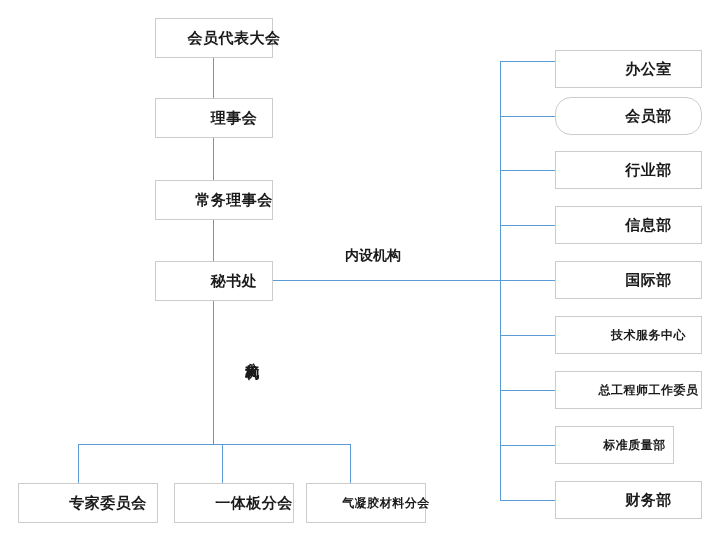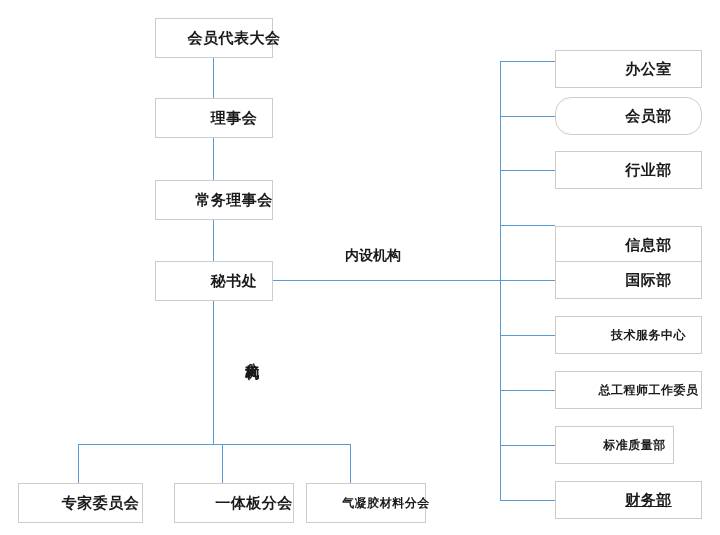--- a/index.html
+++ b/index.html
@@ -98,31 +98,31 @@
   <div class="node" style="left:155px; top:180px; width:118px; height:40px;">常务理事会</div>
 
   <div class="node" style="left:155px; top:261px; width:118px; height:40px;">秘书处</div>
 
   <div class="node" style="left:555px; top:50px; width:147px; height:38px;">办公室</div>
 
   <div class="node" style="left:555px; top:97px; width:147px; height:38px;border-radius:16px;">会员部</div>
 
   <div class="node" style="left:555px; top:151px; width:147px; height:38px;">行业部</div>
 
-  <div class="node" style="left:555px; top:206px; width:147px; height:38px;margin-top:20px;">信息部</div>
+  <div class="node" style="left:555px; top:206px; width:147px; height:38px;">信息部</div>
 
   <div class="node" style="left:555px; top:261px; width:147px; height:38px;">国际部</div>
 
   <div class="node small" style="left:555px; top:316px; width:147px; height:38px;">技术服务中心</div>
 
   <div class="node small" style="left:555px; top:371px; width:147px; height:38px;">总工程师工作委员</div>
 
   <div class="node small" style="left:555px; top:426px; width:119px; height:38px;">标准质量部</div>
 
-  <div class="node" style="left:555px; top:481px; width:147px; height:38px;text-decoration:underline;">财务部</div>
+  <div class="node" style="left:555px; top:481px; width:147px; height:38px;">财务部</div>
 
-  <div class="node" style="left:18px; top:483px; width:125px; height:40px;">专家委员会</div>
+  <div class="node" style="left:18px; top:483px; width:140px; height:40px;">专家委员会</div>
 
   <div class="node" style="left:162px; top:483px; width:120px; height:40px;margin-left:12px;">一体板分会</div>
 
   <div class="node small" style="left:306px; top:483px; width:120px; height:40px;">气凝胶材料分会</div>
 
 </div>
 
 </body></html>

